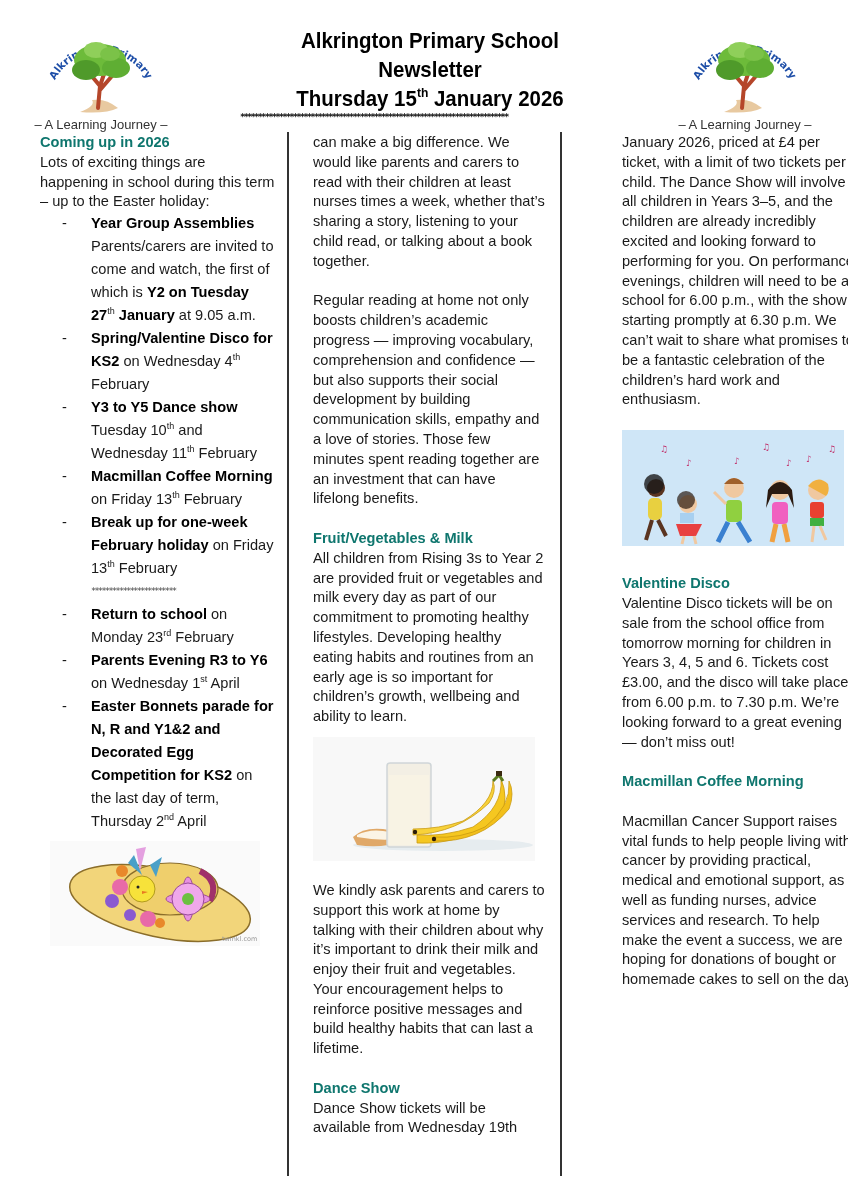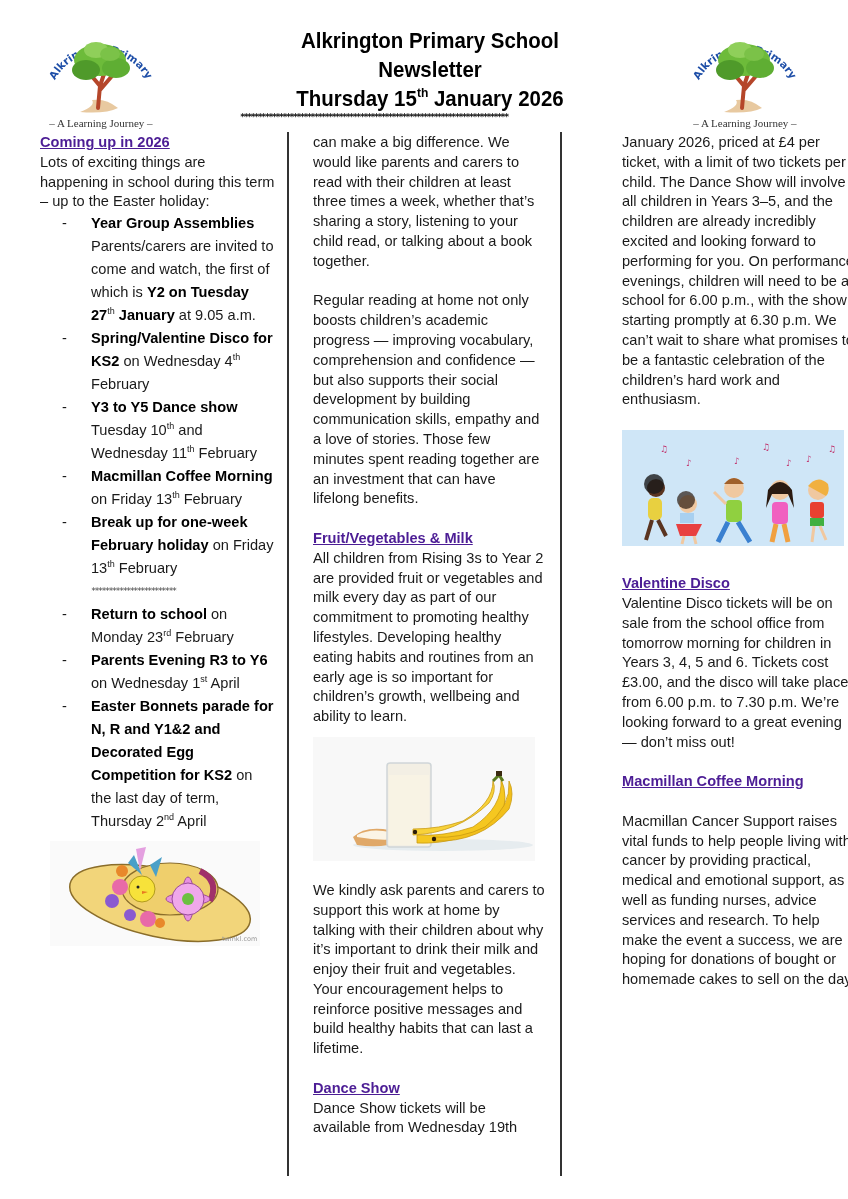--- a/index.html
+++ b/index.html
@@ -3,37 +3,37 @@
 <meta charset="utf-8">
 <style>
   html, body { margin: 0; padding: 0; background: #ffffff; }
   body { width: 848px; height: 1199px; position: relative; overflow: hidden;
          font-family: "DejaVu Sans", sans-serif; color: #1a1a1a; }
   .logo { position: absolute; width: 150px; height: 120px; top: 20px; }
   .logo.left { left: 26px; }
   .logo.right { left: 670px; }
   .logo svg { display: block; }
   .logo .tagline { position: absolute; left: 0; width: 150px; top: 97px; text-align: center;
-                   font-family: Liberation Serif, serif; font-size: 11px; color: #333; }
+                   font-family: Liberation Sans, sans-serif; font-size: 13px; color: #333; }
   .masthead { position: absolute; left: 230px; width: 400px; top: 26px; text-align: center;
               font-family: "Liberation Sans", sans-serif; font-weight: bold; font-size: 22px;
               line-height: 29px; color: #000; transform: scaleX(0.93); transform-origin: center top; }
   .masthead sup { font-size: 13px; vertical-align: 9px; line-height: 0; }
   .stars-rule { position: absolute; left: 240px; top: 112px; width: 380px; overflow: hidden;
                 white-space: nowrap; font-family: "DejaVu Sans Mono", monospace; font-size: 9px;
                 letter-spacing: -1.9px; color: #111; font-weight: bold; }
   .divider { position: absolute; width: 1.5px; background: #333; top: 132px; height: 1044px; }
   .divider.d1 { left: 287px; }
   .divider.d2 { left: 560px; }
   .col { position: absolute; top: 133px; font-family: "Liberation Sans", sans-serif;
          font-size: 14.6px; line-height: 19.8px; color: #1a1a1a; }
   .col1 { left: 40px; width: 236px; }
   .col2 { left: 313px; width: 232px; }
   .col3 { left: 622px; width: 236px; }
-  .h { font-weight: bold; text-decoration: underline; color: #4c1d95; }
+  .h { font-weight: bold; color: #0f766e; }
   .p { margin: 0; }
   .gap { height: 19.8px; }
   ul.events { list-style: none; margin: 0; padding: 0; }
   ul.events li { position: relative; padding-left: 51px; line-height: 23px; }
   ul.events li .dash { position: absolute; left: 22px; top: 0; }
   ul.events li b { color: #000; }
   .stars-small { padding-left: 51px; font-family: "DejaVu Sans Mono", monospace; font-size: 8.5px;
                  letter-spacing: -1.6px; line-height: 23px; color: #444; }
   sup.o { font-size: 9px; vertical-align: 6px; line-height: 0; }
   .img { display: block; margin: 0; }
@@ -163,21 +163,21 @@
     <g fill="#e4a0e0">
         <path d="M86 8 L90 30 L96 6 Z"></path>
       </g>
     <text x="172" y="100" font-size="6.5" fill="#999" font-family="DejaVu Sans, sans-serif">twinkl.com</text>
   </svg>
 
   <div style="height:20px"></div>
 </div>
 
 <div class="col col2">
-  <p class="p">can make a big difference. We would like parents and carers to read with their children at least three times a week, whether that’s sharing a story, listening to your child read, or talking about a book together.</p>
+  <p class="p">can make a big difference. We would like parents and carers to read with their children at least nurses times a week, whether that’s sharing a story, listening to your child read, or talking about a book together.</p>
   <div class="gap"></div>
   <p class="p">Regular reading at home not only boosts children’s academic progress — improving vocabulary, comprehension and confidence — but also supports their social development by building communication skills, empathy and a love of stories. Those few minutes spent reading together are an investment that can have lifelong benefits.</p>
   <div class="gap"></div>
   <div class="h">Fruit/Vegetables &amp; Milk</div>
   <p class="p">All children from Rising 3s to Year 2 are provided fruit or vegetables and milk every day as part of our commitment to promoting healthy lifestyles. Developing healthy eating habits and routines from an early age is so important for children’s growth, wellbeing and ability to learn.</p>
 
   <svg class="img img-milk" viewBox="0 0 222 124">
     <rect width="222" height="124" fill="#f8f8f8"></rect>
     <ellipse cx="130" cy="108" rx="90" ry="6" fill="#e6ecef"></ellipse>
     <path d="M40 100 Q50 90 70 92 Q88 94 88 104 Q70 112 44 108 Z" fill="#e0a868"></path>

